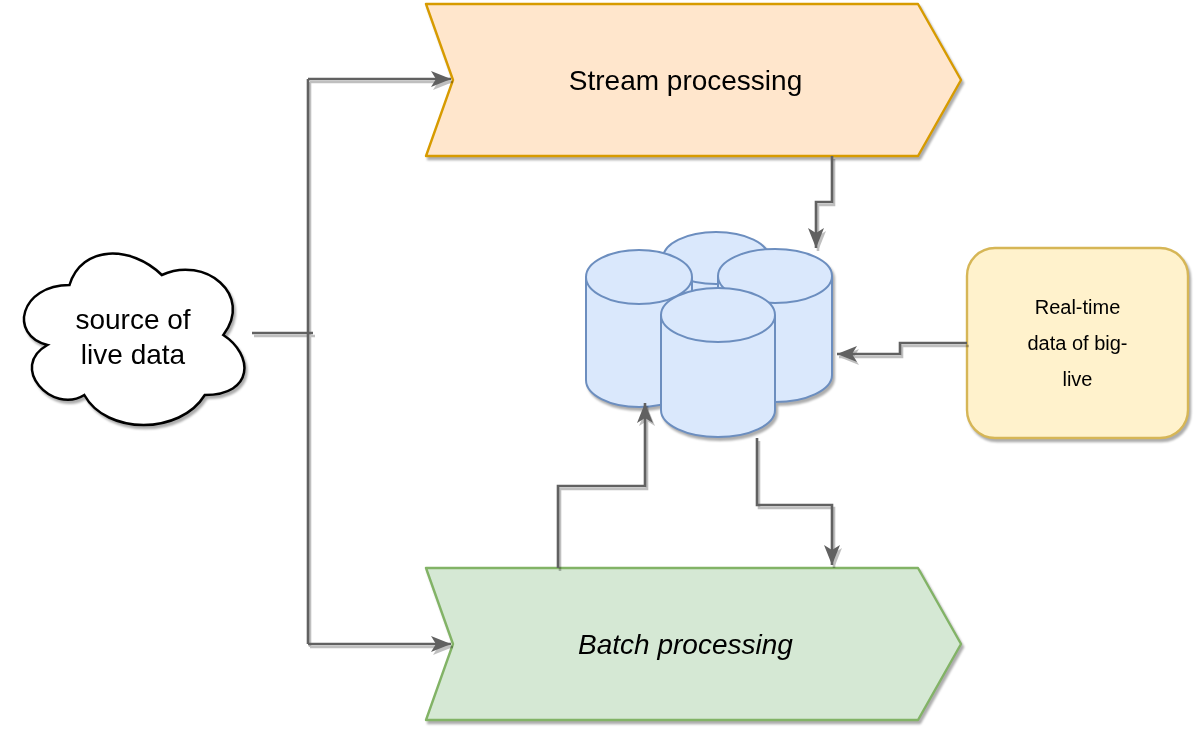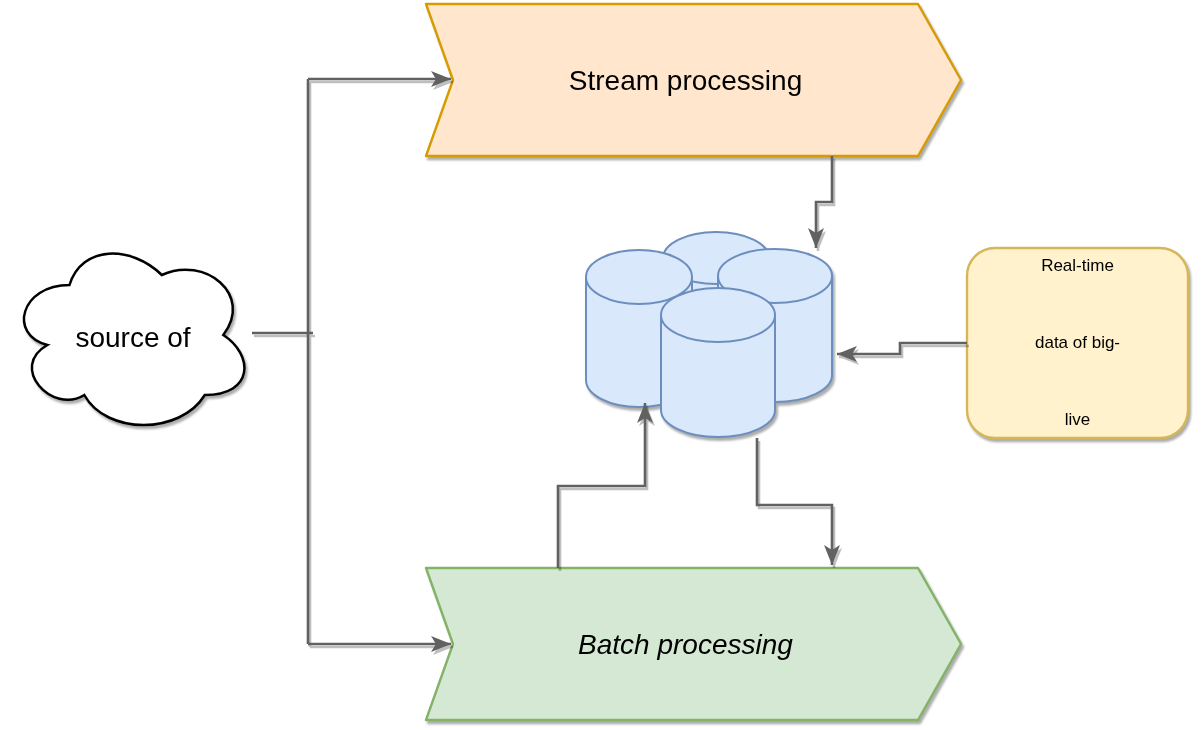--- a/index.html
+++ b/index.html
@@ -39,21 +39,21 @@
     flex-direction: column;
     align-items: center;
     justify-content: center;
     text-align: center;
     color: #000000;
     font-size: 28px;
     line-height: 35px;
     pointer-events: none;
   }
   .lbl span { display: block; }
-  .lbl-query { font-size: 17px; line-height: 36px; justify-content: space-between; }
+  .lbl-query { font-size: 20px; line-height: 36px; }
 </style>
 </head>
 <body>
 
 <div class="stage">
 
   <svg class="diagram-layer" width="1201" height="730" viewBox="0 0 1201 730">
     <defs>
       <marker id="arrowhead" markerWidth="23" markerHeight="19" refX="21" refY="9" orient="auto" markerUnits="userSpaceOnUse">
         <path d="M1,1 L21,9 L1,17 L6,9 Z" fill="#616161" stroke="none"></path>
@@ -107,20 +107,21 @@
       <path marker-end="url(#arrowhead)" d="M757,438 L757,505 L832,505 L832,565"></path>
 
       <path marker-end="url(#arrowhead)" d="M558,568 L558,486 L645,486 L645,403"></path>
 
       <path marker-end="url(#arrowhead)" d="M967,343 L900,343 L900,354 L837,354"></path>
     </g>
   </svg>
 
   <div class="lbl" style="left:22px; top:248px; width:222px; height:178px;">
     <span>source of</span>
+    <span>live data</span>
   </div>
 
   <div class="lbl" style="left:453px; top:4px; width:465px; height:152px;text-align:right;">Stream processing</div>
 
   <div class="lbl" style="left:453px; top:568px; width:465px; height:152px;font-style:italic;">Batch processing</div>
 
   <div class="lbl lbl-query" style="left:967px; top:248px; width:221px; height:190px;">
     <span>Real-time</span>
     <span>data of big-</span>
     <span>live</span>

